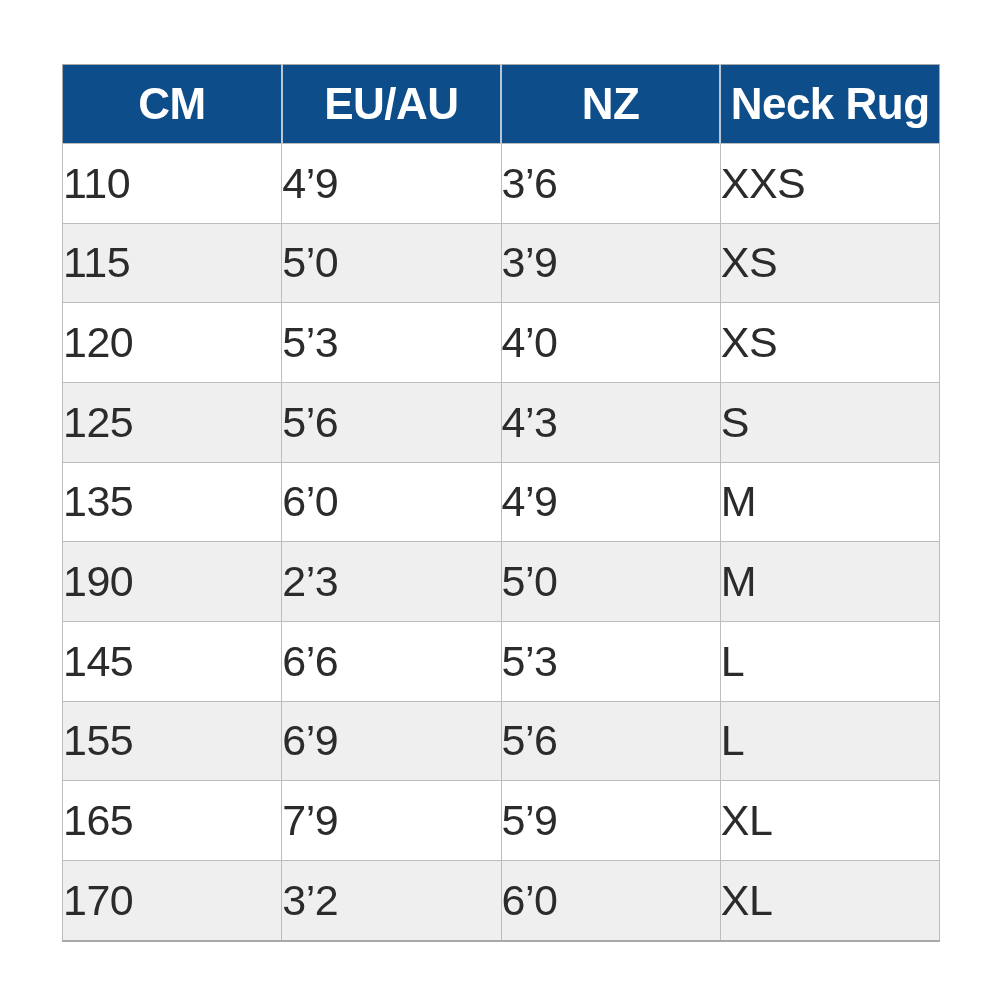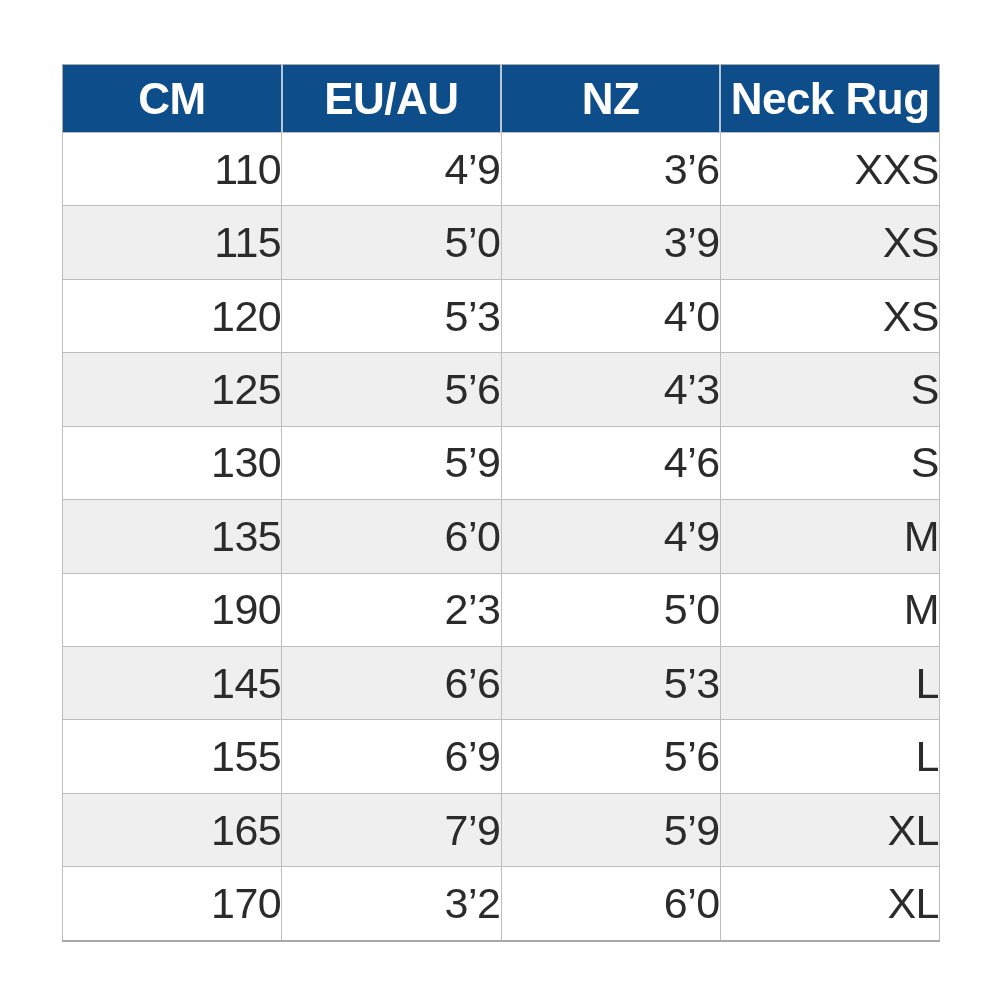--- a/index.html
+++ b/index.html
@@ -22,31 +22,31 @@
     width:100%;height:100%;
     border-collapse:collapse;table-layout:fixed;
     border:1px solid var(--outer-border);
     border-bottom:2px solid var(--outer-border);
   }
   table.size-chart thead th{
     background:var(--header-bg);
     color:var(--header-text);
     font-weight:bold;
     font-size:44px;
-    height:68px;
+    height:79px;
     text-align:center;vertical-align:middle;
     border:none;
     border-left:2px solid var(--header-sep);
     letter-spacing:-0.5px;
   }
   table.size-chart thead th:first-child{border-left:none;}
   table.size-chart tbody td{
     font-size:43px;
     color:var(--text);
-    text-align:right;vertical-align:middle;
+    text-align:left;vertical-align:middle;
     border:1px solid var(--border);
     background:var(--row-bg);
     letter-spacing:-0.5px;
   }
   table.size-chart tbody tr:nth-child(even) td{
     background:var(--row-alt-bg);
   }
 </style>
 </head>
 <body>
@@ -80,26 +80,20 @@
           <td>4’0</td>
           <td>XS</td>
         </tr>
         <tr>
           <td>125</td>
           <td>5’6</td>
           <td>4’3</td>
           <td>S</td>
         </tr>
         <tr>
-          <td>130</td>
-          <td>5’9</td>
-          <td>4’6</td>
-          <td>S</td>
-        </tr>
-        <tr>
           <td>135</td>
           <td>6’0</td>
           <td>4’9</td>
           <td>M</td>
         </tr>
         <tr>
           <td>190</td>
           <td>2’3</td>
           <td>5’0</td>
           <td>M</td>

